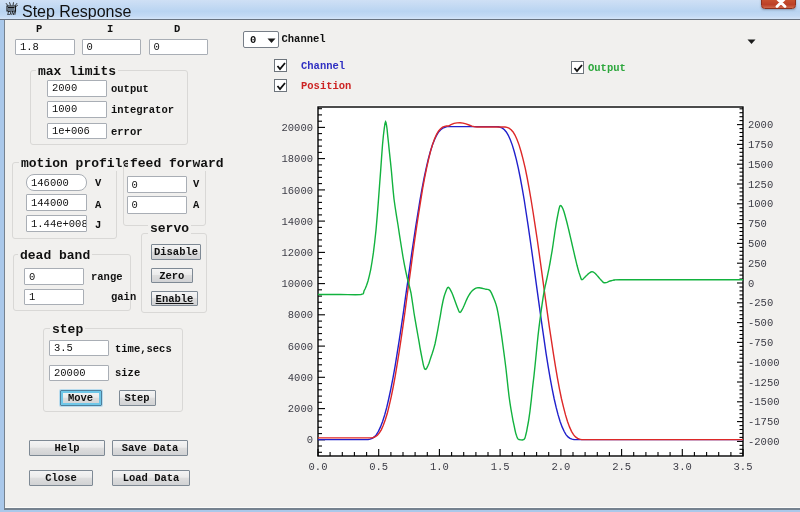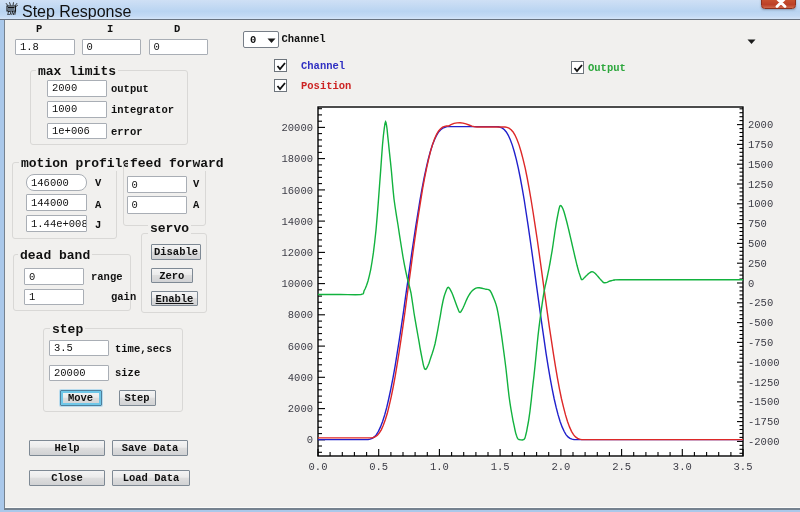--- a/index.html
+++ b/index.html
@@ -142,21 +142,21 @@
   <div class="grouplabel" style="left:50px; top:322px;">step</div>
   <div class="field" style="left:49px; top:340px; width:59.5px; height:16px; line-height:15px;">3.5</div>
   <div class="mlabel" style="left:115px; top:342.5px;">time,secs</div>
   <div class="field" style="left:49px; top:364.5px; width:59.5px; height:16px; line-height:15px;">20000</div>
   <div class="mlabel" style="left:115px; top:367px;">size</div>
   <div class="btn" style="left:59.5px; top:389.5px; width:42px; height:16.5px; line-height:15px; border-color:#4e7f9c; box-shadow:inset 0 0 0 2px #6fc7e8, 0 0 0 1px #b9dcee;text-align:center;">Move</div>
   <div class="btn" style="left:118.5px; top:390px; width:37px; height:15.5px; line-height:14px;">Step</div>
 
   <div class="btn" style="left:29px; top:440px; width:76px; height:16px; line-height:15px;">Help</div>
   <div class="btn" style="left:112px; top:440px; width:76px; height:16px; line-height:15px;">Save Data</div>
-  <div class="btn" style="left:29px; top:470px; width:76px; height:16px; line-height:15px;">Close</div>
+  <div class="btn" style="left:29px; top:470px; width:64px; height:16px; line-height:15px;">Close</div>
   <div class="btn" style="left:112px; top:470px; width:78px; height:16px; line-height:15px;">Load Data</div>
 
   <svg id="plot" style="position:absolute; left:260px; top:95px;" width="540" height="390" viewBox="260 95 540 390">
     <rect x="316.5" y="105.5" width="428" height="352" fill="#ffffff"></rect>
     <rect x="318" y="107" width="425" height="349" fill="#fff" stroke="#000" stroke-width="1.4"></rect>
     <g id="ticks" stroke="#000" stroke-width="1.1">
       <line x1="318.0" y1="439.8" x2="325.0" y2="439.8"></line>
       <line x1="318.0" y1="408.6" x2="325.0" y2="408.6"></line>
       <line x1="318.0" y1="377.3" x2="325.0" y2="377.3"></line>
       <line x1="318.0" y1="346.1" x2="325.0" y2="346.1"></line>

